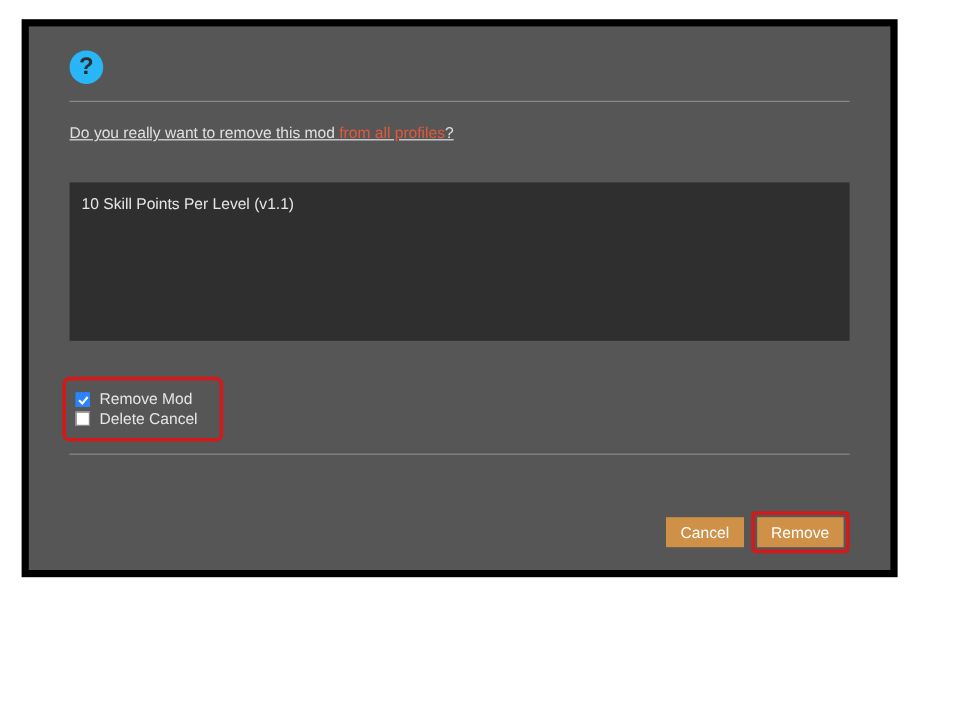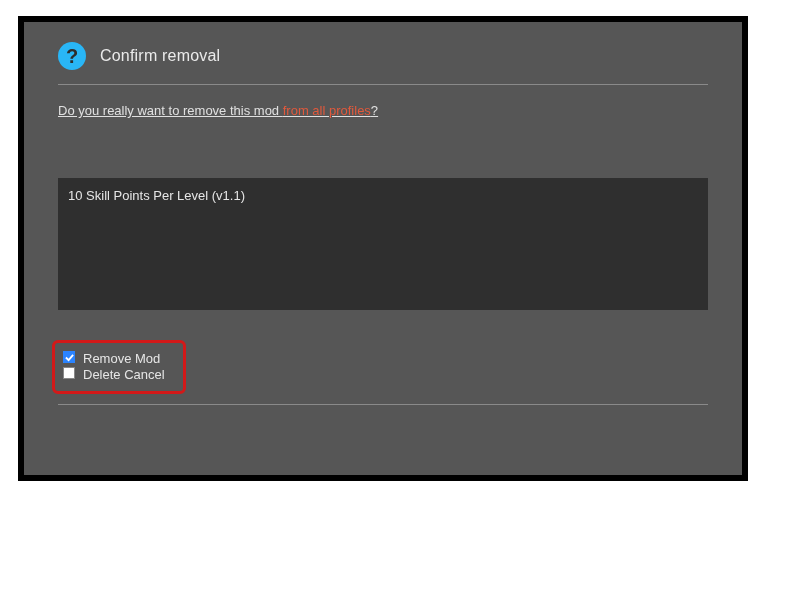--- a/index.html
+++ b/index.html
@@ -58,21 +58,21 @@
   .prompt {
     margin-top: 18px;
     font-size: 13px;
     color: #e0e0e0;
     text-decoration: underline;
   }
   .prompt .emph {
     color: #e1593c;
   }
   .listbox {
-    margin-top: 60px;
+    margin-top: 34px;
     width: 100%;
     height: 132px;
     background: #2f2f2f;
     box-sizing: border-box;
     padding: 8px 10px;
     overflow: auto;
   }
   .list-item {
     color: #e6e6e6;
     font-size: 13px;
@@ -84,20 +84,21 @@
   }
   .checks {
     display: inline-block;
     border: 3px solid #d31919;
     border-radius: 6px;
     padding: 8px 18px 8px 8px;
     margin-left: -6px;
   }
   .chk-row {
     display: flex;
+    align-items: center;
     gap: 8px;
     line-height: 16px;
     font-size: 13px;
   }
   .chk {
     width: 12px;
     height: 12px;
     background: #fff;
     border: 1px solid #888;
     display: inline-flex;
@@ -142,21 +143,20 @@
   }
 </style>
 </head>
 <body>
 
 <div class="backdrop">
   <div class="dialog">
 
     <div class="header">
       <div class="qicon">?</div>
-      <div class="title">Confirm removal</div>
     </div>
 
     <div class="prompt">
       <span>Do you really want to remove this mod </span><span class="emph">from all profiles</span><span>?</span>
     </div>
 
     <div class="listbox">
       <div class="list-item">10 Skill Points Per Level (v1.1)</div>
     </div>
 
@@ -174,15 +174,21 @@
           <span class="chk">
             
           </span>
           <span>Delete Cancel</span>
         </label>
       </div>
     </div>
 
     <hr class="hr2">
 
+    <div class="foot">
+      <button class="btn">Cancel</button>
+      <span class="remove-hl">
+        <button class="btn">Remove</button>
+      </span>
+    </div>
 
   </div>
 </div>
 
 </body></html>

